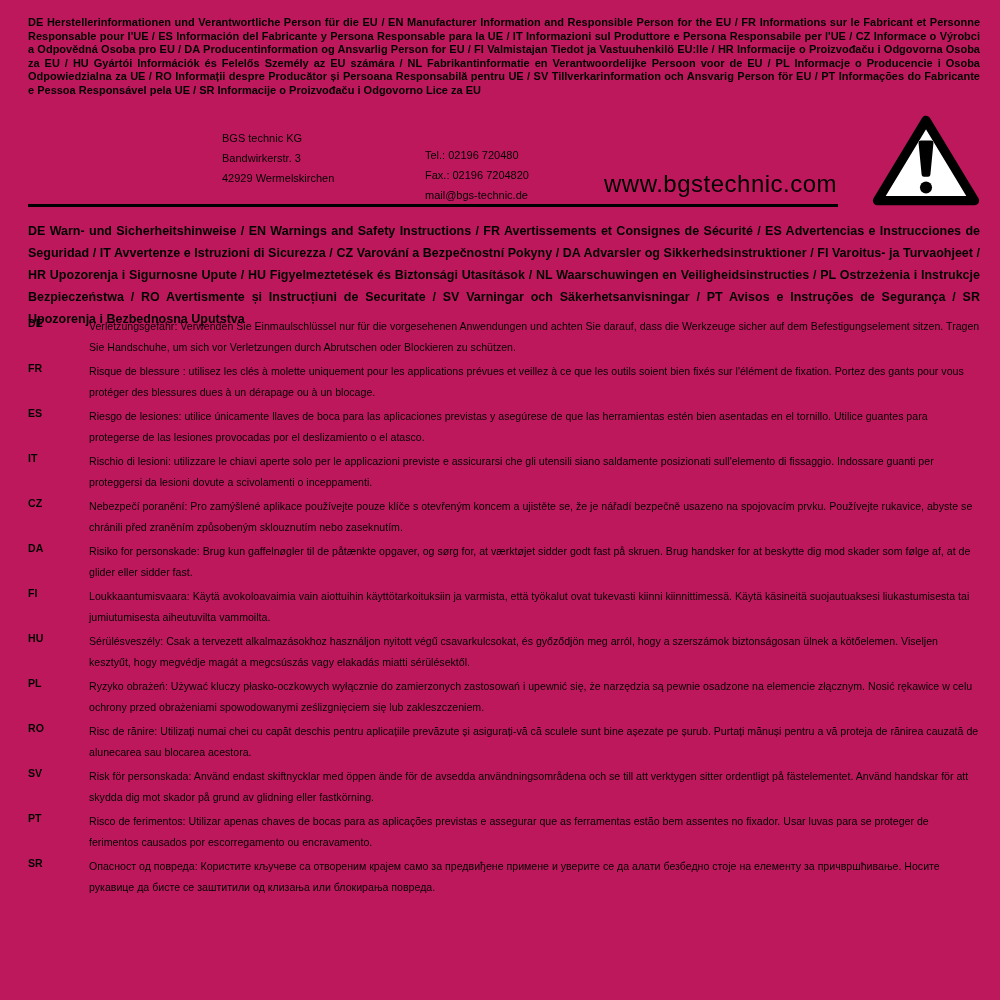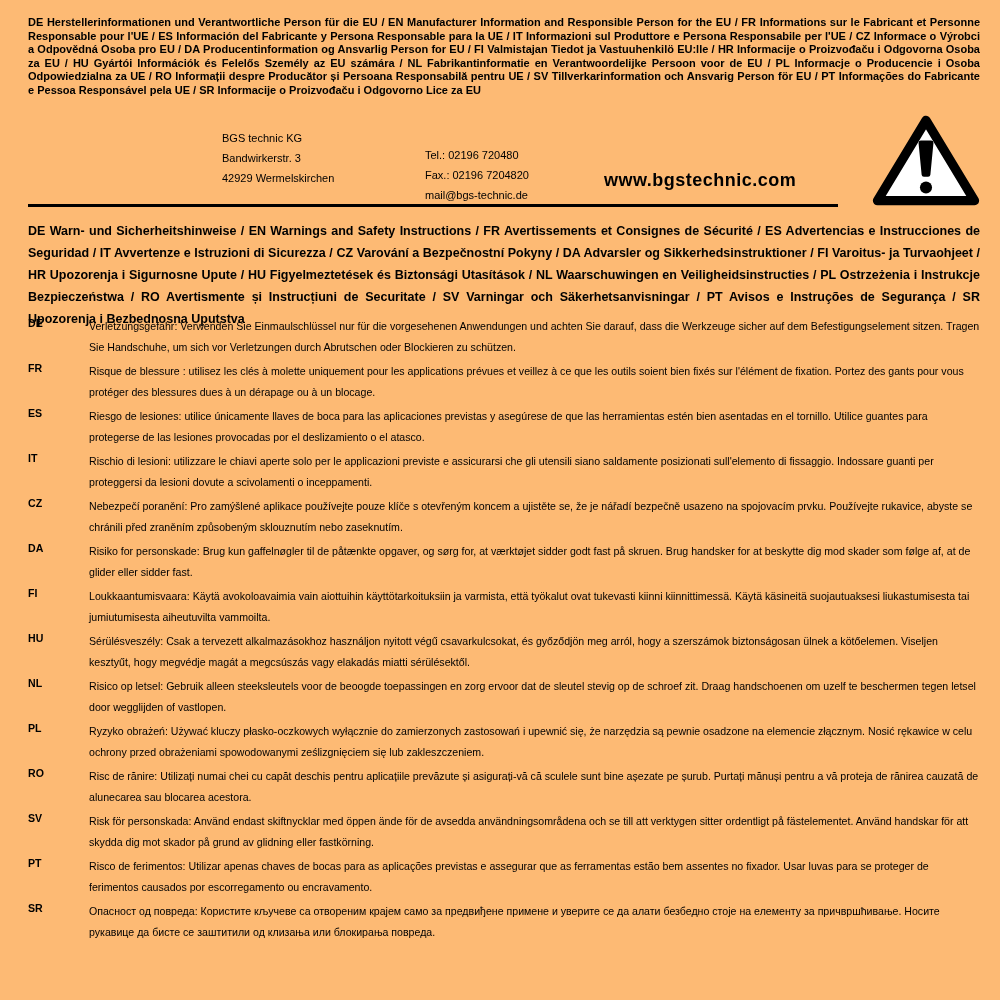--- a/index.html
+++ b/index.html
@@ -1,24 +1,24 @@
 <!DOCTYPE html>
 <html><head>
 <meta charset="utf-8">
 <style>
   html,body{margin:0;padding:0;background:#fff;}
-  .page{position:relative;width:1000px;height:1000px;background:#fdba74;color:#000;
+  .page{position:relative;width:1000px;height:1000px;background:#be185d;color:#000;
         font-family:"Liberation Sans",sans-serif;overflow:hidden;}
   .hdr-top{position:absolute;left:28px;top:16px;width:952px;margin:0;
            font-weight:bold;font-size:11px;line-height:13.5px;text-align:justify;}
   .brand-band{position:absolute;left:28px;top:118px;width:810px;height:88px;}
   .logo-box{position:absolute;left:0;top:-4px;}
   .addr{position:absolute;left:194px;top:10px;font-size:11px;line-height:20px;}
   .contact{position:absolute;left:397px;top:27px;font-size:11px;line-height:20px;}
-  .website{position:absolute;left:576px;top:52px;font-size:18px;font-weight:bold;letter-spacing:.5px;}
+  .website{position:absolute;left:576px;top:52px;font-size:24px;font-weight:normal;letter-spacing:.5px;}
   .rule{position:absolute;left:28px;top:204px;width:810px;height:3px;background:#000;}
   .tri{position:absolute;right:18px;top:112px;width:112px;height:97px;}
   .hdr-warn{position:absolute;left:28px;top:220px;width:952px;margin:0;
             font-weight:bold;font-size:12.5px;line-height:22px;text-align:justify;}
   .warnings{position:absolute;left:28px;top:316px;width:952px;}
   .wrow{display:flex;margin-bottom:3px;gap:32px;}
   .code{flex:0 0 29px;font-weight:bold;font-size:10.6px;line-height:15px;}
   .wtext{flex:1;margin:0;font-size:10.6px;line-height:21px;text-align:left;}
 </style>
 </head>
@@ -81,24 +81,20 @@
     </div>
     <div class="wrow">
       <span class="code">FI</span>
       <p class="wtext">Loukkaantumisvaara: Käytä avokoloavaimia vain aiottuihin käyttötarkoituksiin ja varmista, että työkalut ovat tukevasti kiinni kiinnittimessä. Käytä käsineitä suojautuaksesi liukastumisesta tai jumiutumisesta aiheutuvilta vammoilta.</p>
     </div>
     <div class="wrow">
       <span class="code">HU</span>
       <p class="wtext">Sérülésveszély: Csak a tervezett alkalmazásokhoz használjon nyitott végű csavarkulcsokat, és győződjön meg arról, hogy a szerszámok biztonságosan ülnek a kötőelemen. Viseljen kesztyűt, hogy megvédje magát a megcsúszás vagy elakadás miatti sérülésektől.</p>
     </div>
     <div class="wrow">
-      <span class="code">NL</span>
-      <p class="wtext">Risico op letsel: Gebruik alleen steeksleutels voor de beoogde toepassingen en zorg ervoor dat de sleutel stevig op de schroef zit. Draag handschoenen om uzelf te beschermen tegen letsel door wegglijden of vastlopen.</p>
-    </div>
-    <div class="wrow">
       <span class="code">PL</span>
       <p class="wtext">Ryzyko obrażeń: Używać kluczy płasko-oczkowych wyłącznie do zamierzonych zastosowań i upewnić się, że narzędzia są pewnie osadzone na elemencie złącznym. Nosić rękawice w celu ochrony przed obrażeniami spowodowanymi ześlizgnięciem się lub zakleszczeniem.</p>
     </div>
     <div class="wrow">
       <span class="code">RO</span>
       <p class="wtext">Risc de rănire: Utilizați numai chei cu capăt deschis pentru aplicațiile prevăzute și asigurați-vă că sculele sunt bine așezate pe șurub. Purtați mănuși pentru a vă proteja de rănirea cauzată de alunecarea sau blocarea acestora.</p>
     </div>
     <div class="wrow">
       <span class="code">SV</span>
       <p class="wtext">Risk för personskada: Använd endast skiftnycklar med öppen ände för de avsedda användningsområdena och se till att verktygen sitter ordentligt på fästelementet. Använd handskar för att skydda dig mot skador på grund av glidning eller fastkörning.</p>

